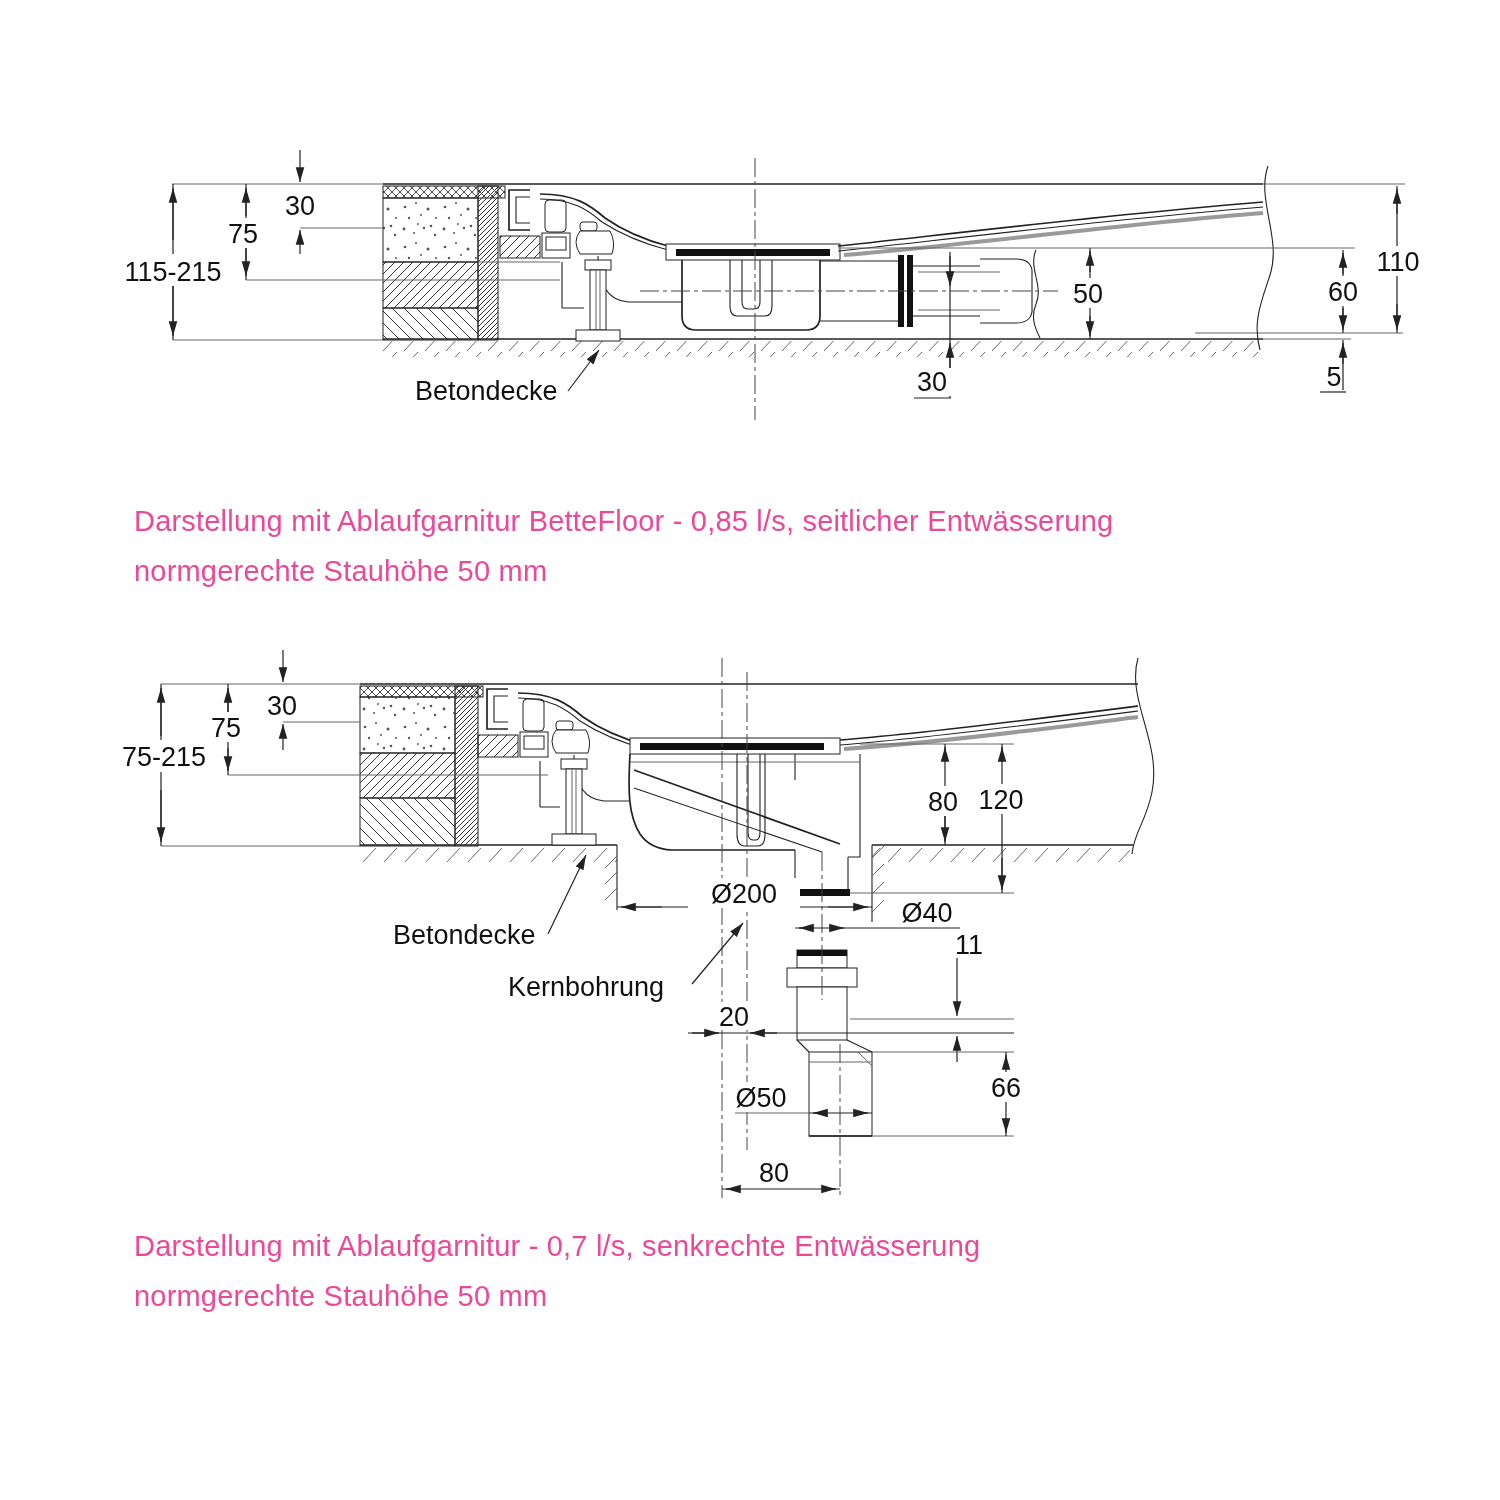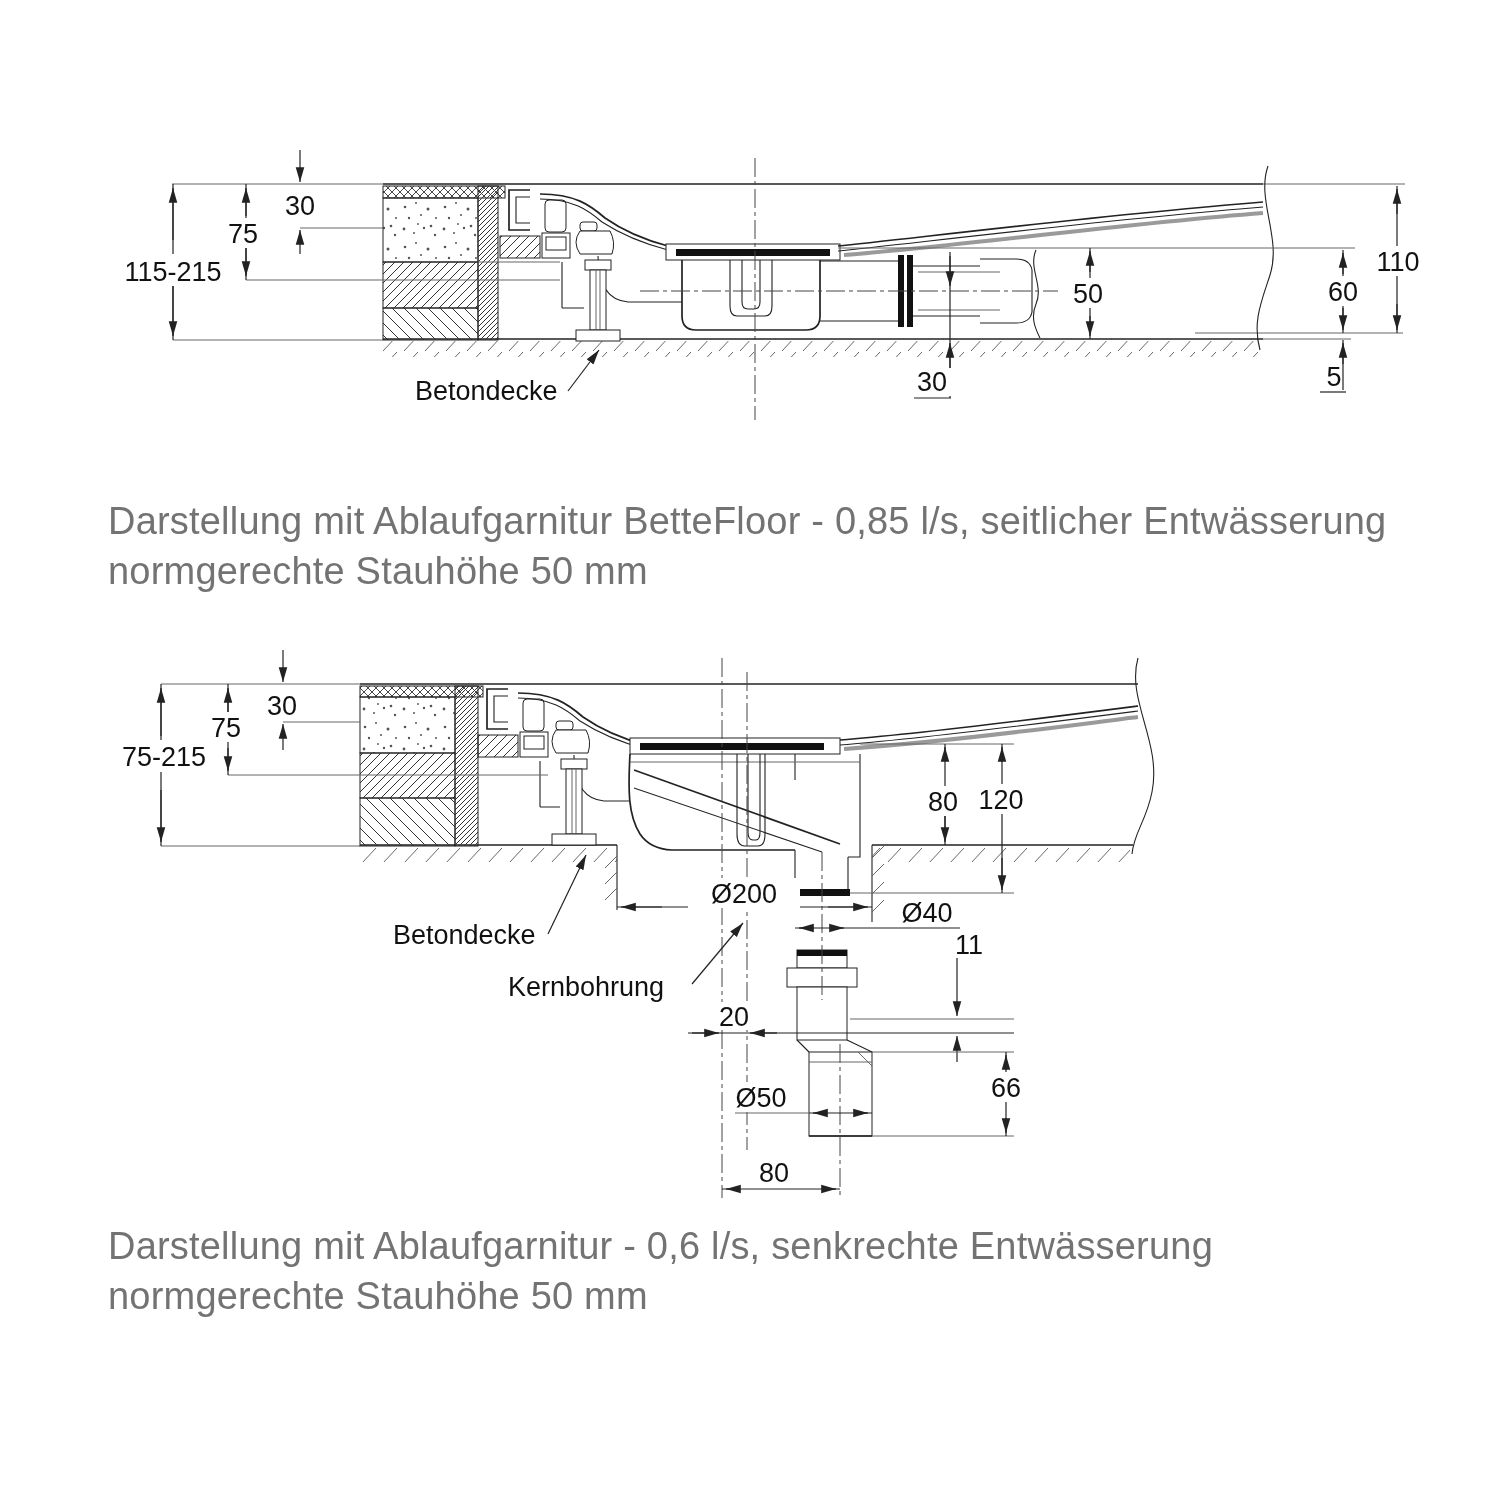--- a/index.html
+++ b/index.html
@@ -9,21 +9,21 @@
   .ln{stroke:#222;stroke-width:1.1;fill:none;}
   .ln2{stroke:#222;stroke-width:1.7;fill:none;}
   .thin{stroke:#666;stroke-width:1;fill:none;}
   .dd{stroke:#444;stroke-width:1;fill:none;stroke-dasharray:19 4 4 4;}
   .shaft{stroke:#222;stroke-width:1.2;fill:none;}
   .grayline{stroke:#9a9a9a;stroke-width:4;fill:none;}
   .white{fill:#ffffff;}
   .dark{fill:#111;}
   .dim{font:27px "Liberation Sans", sans-serif;fill:#111;text-anchor:middle;}
   .lab{font:27px "Liberation Sans", sans-serif;fill:#111;text-anchor:start;}
-  .caption{position:absolute;left:108px;font-size:38px;line-height:50px;color:#737373;
+  .caption{position:absolute;left:134px;font-size:29px;line-height:50px;color:#ec4899;
            letter-spacing:0.2px;}
   .caption span{display:block;}
 </style>
 </head>
 <body>
 
 <div class="page">
 
 <svg width="1500" height="1500" viewBox="0 0 1500 1500">
   <defs>
@@ -361,17 +361,17 @@
       <text class="lab" x="508" y="996">Kernbohrung</text>
     </g>
   </g>
 </svg>
 
 <div class="caption" style="top:496px;">
   <span>Darstellung mit Ablaufgarnitur BetteFloor - 0,85 l/s, seitlicher Entwässerung</span>
   <span>normgerechte Stauhöhe 50 mm</span>
 </div>
 <div class="caption" style="top:1221px;">
-  <span>Darstellung mit Ablaufgarnitur - 0,6 l/s, senkrechte Entwässerung</span>
+  <span>Darstellung mit Ablaufgarnitur - 0,7 l/s, senkrechte Entwässerung</span>
   <span>normgerechte Stauhöhe 50 mm</span>
 </div>
 
 </div>
 
 </body></html>

